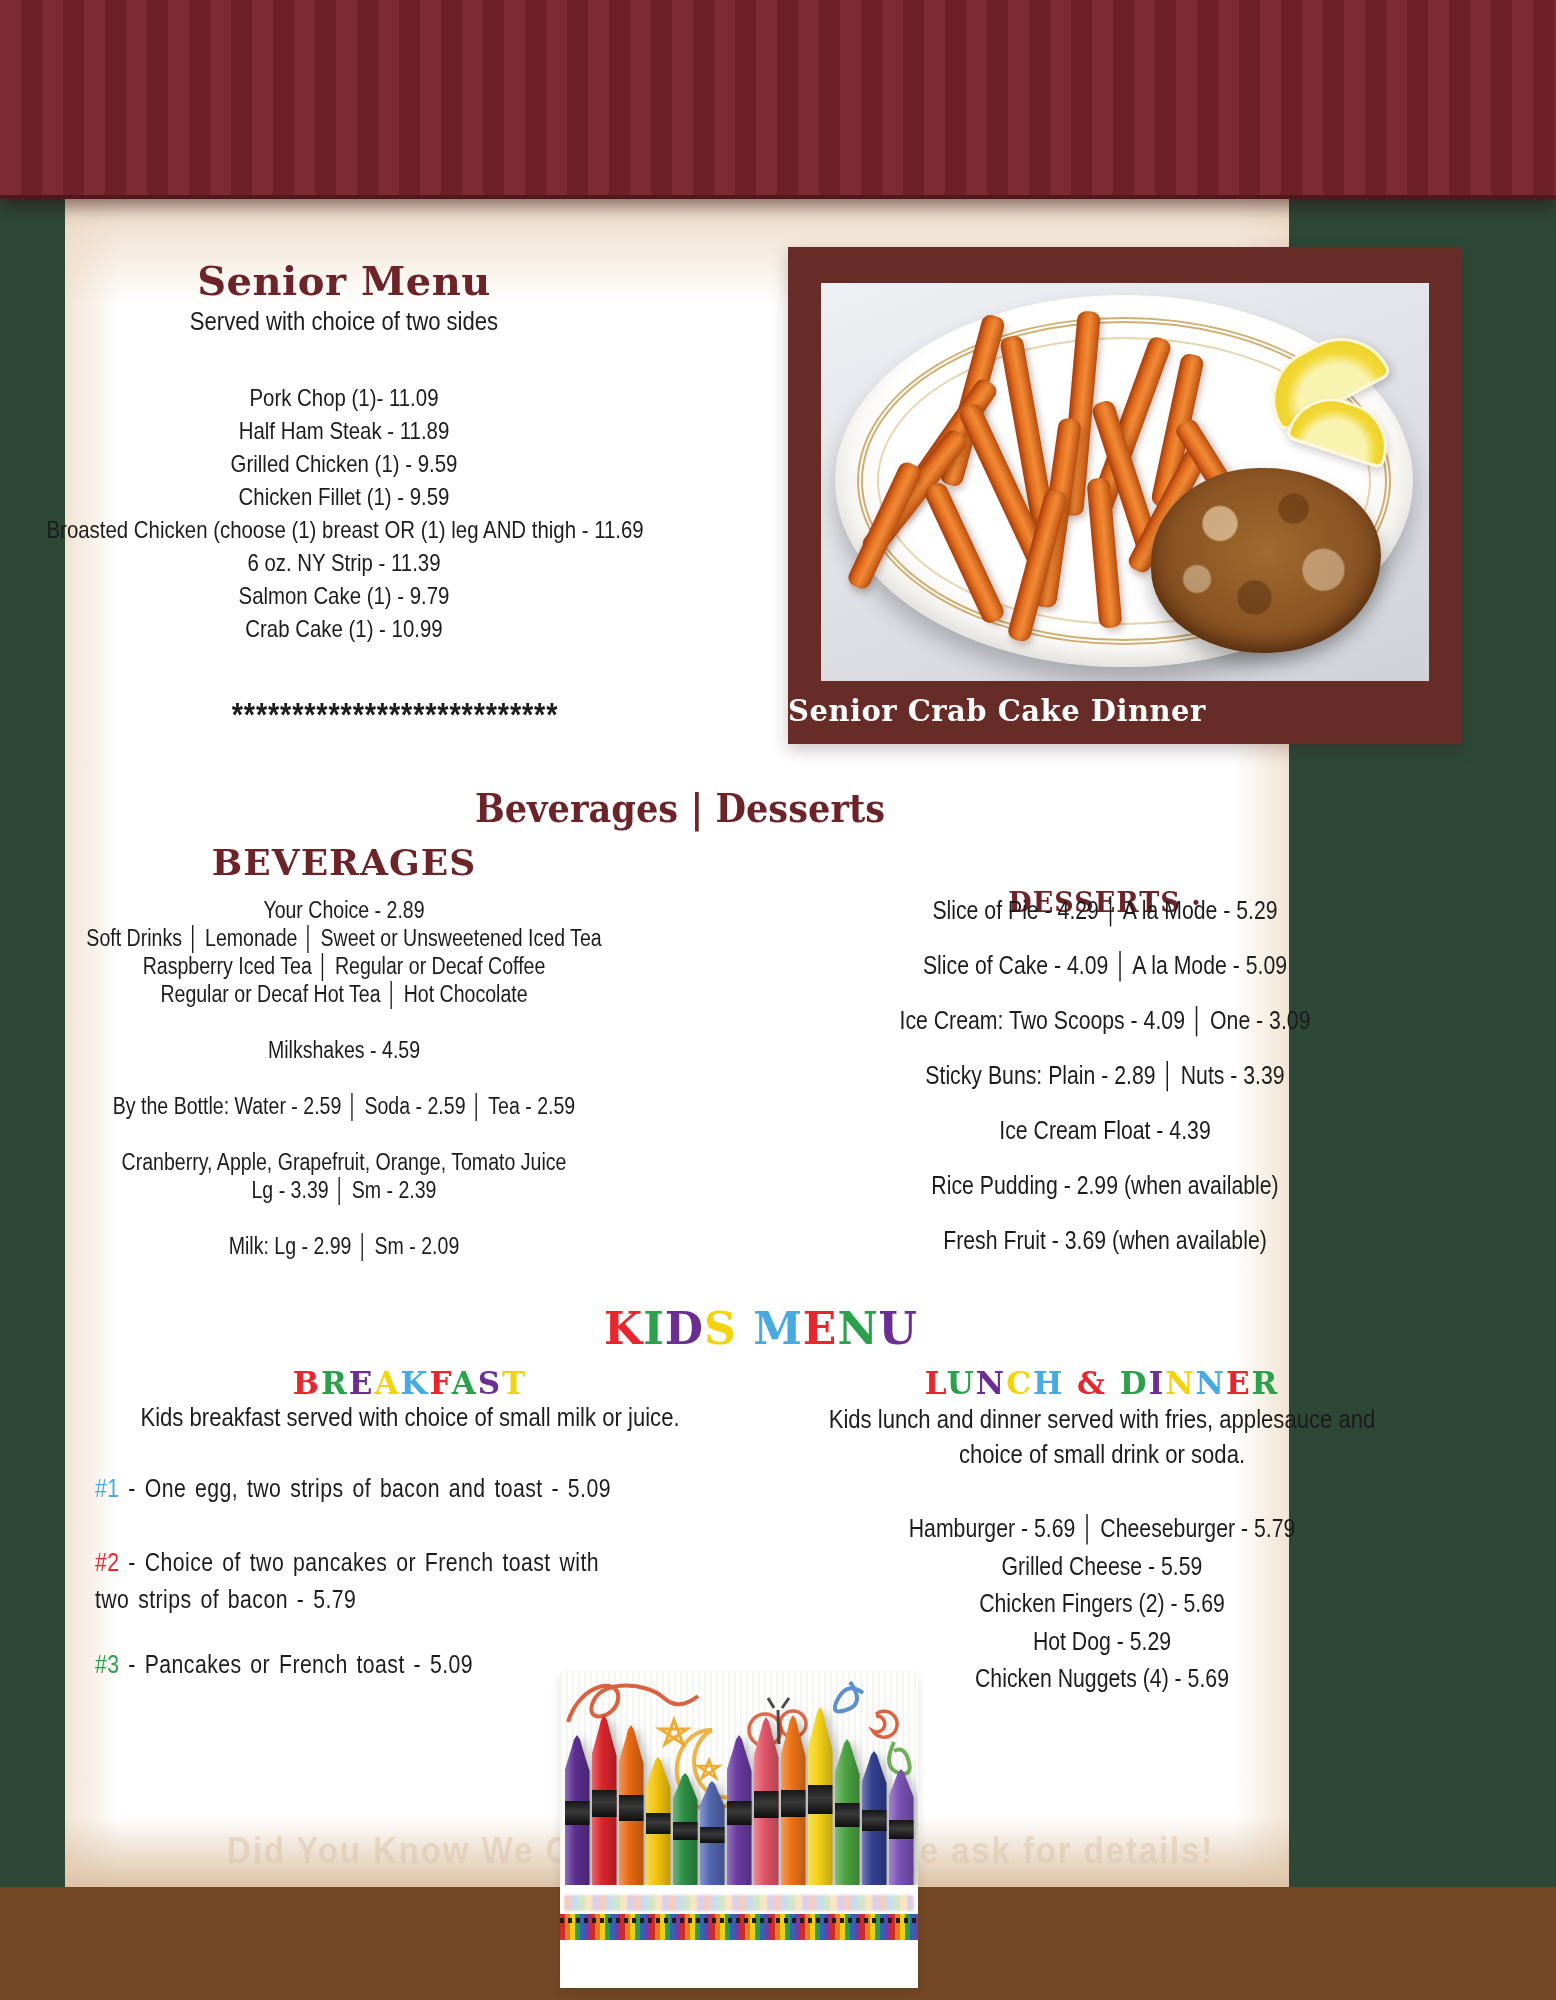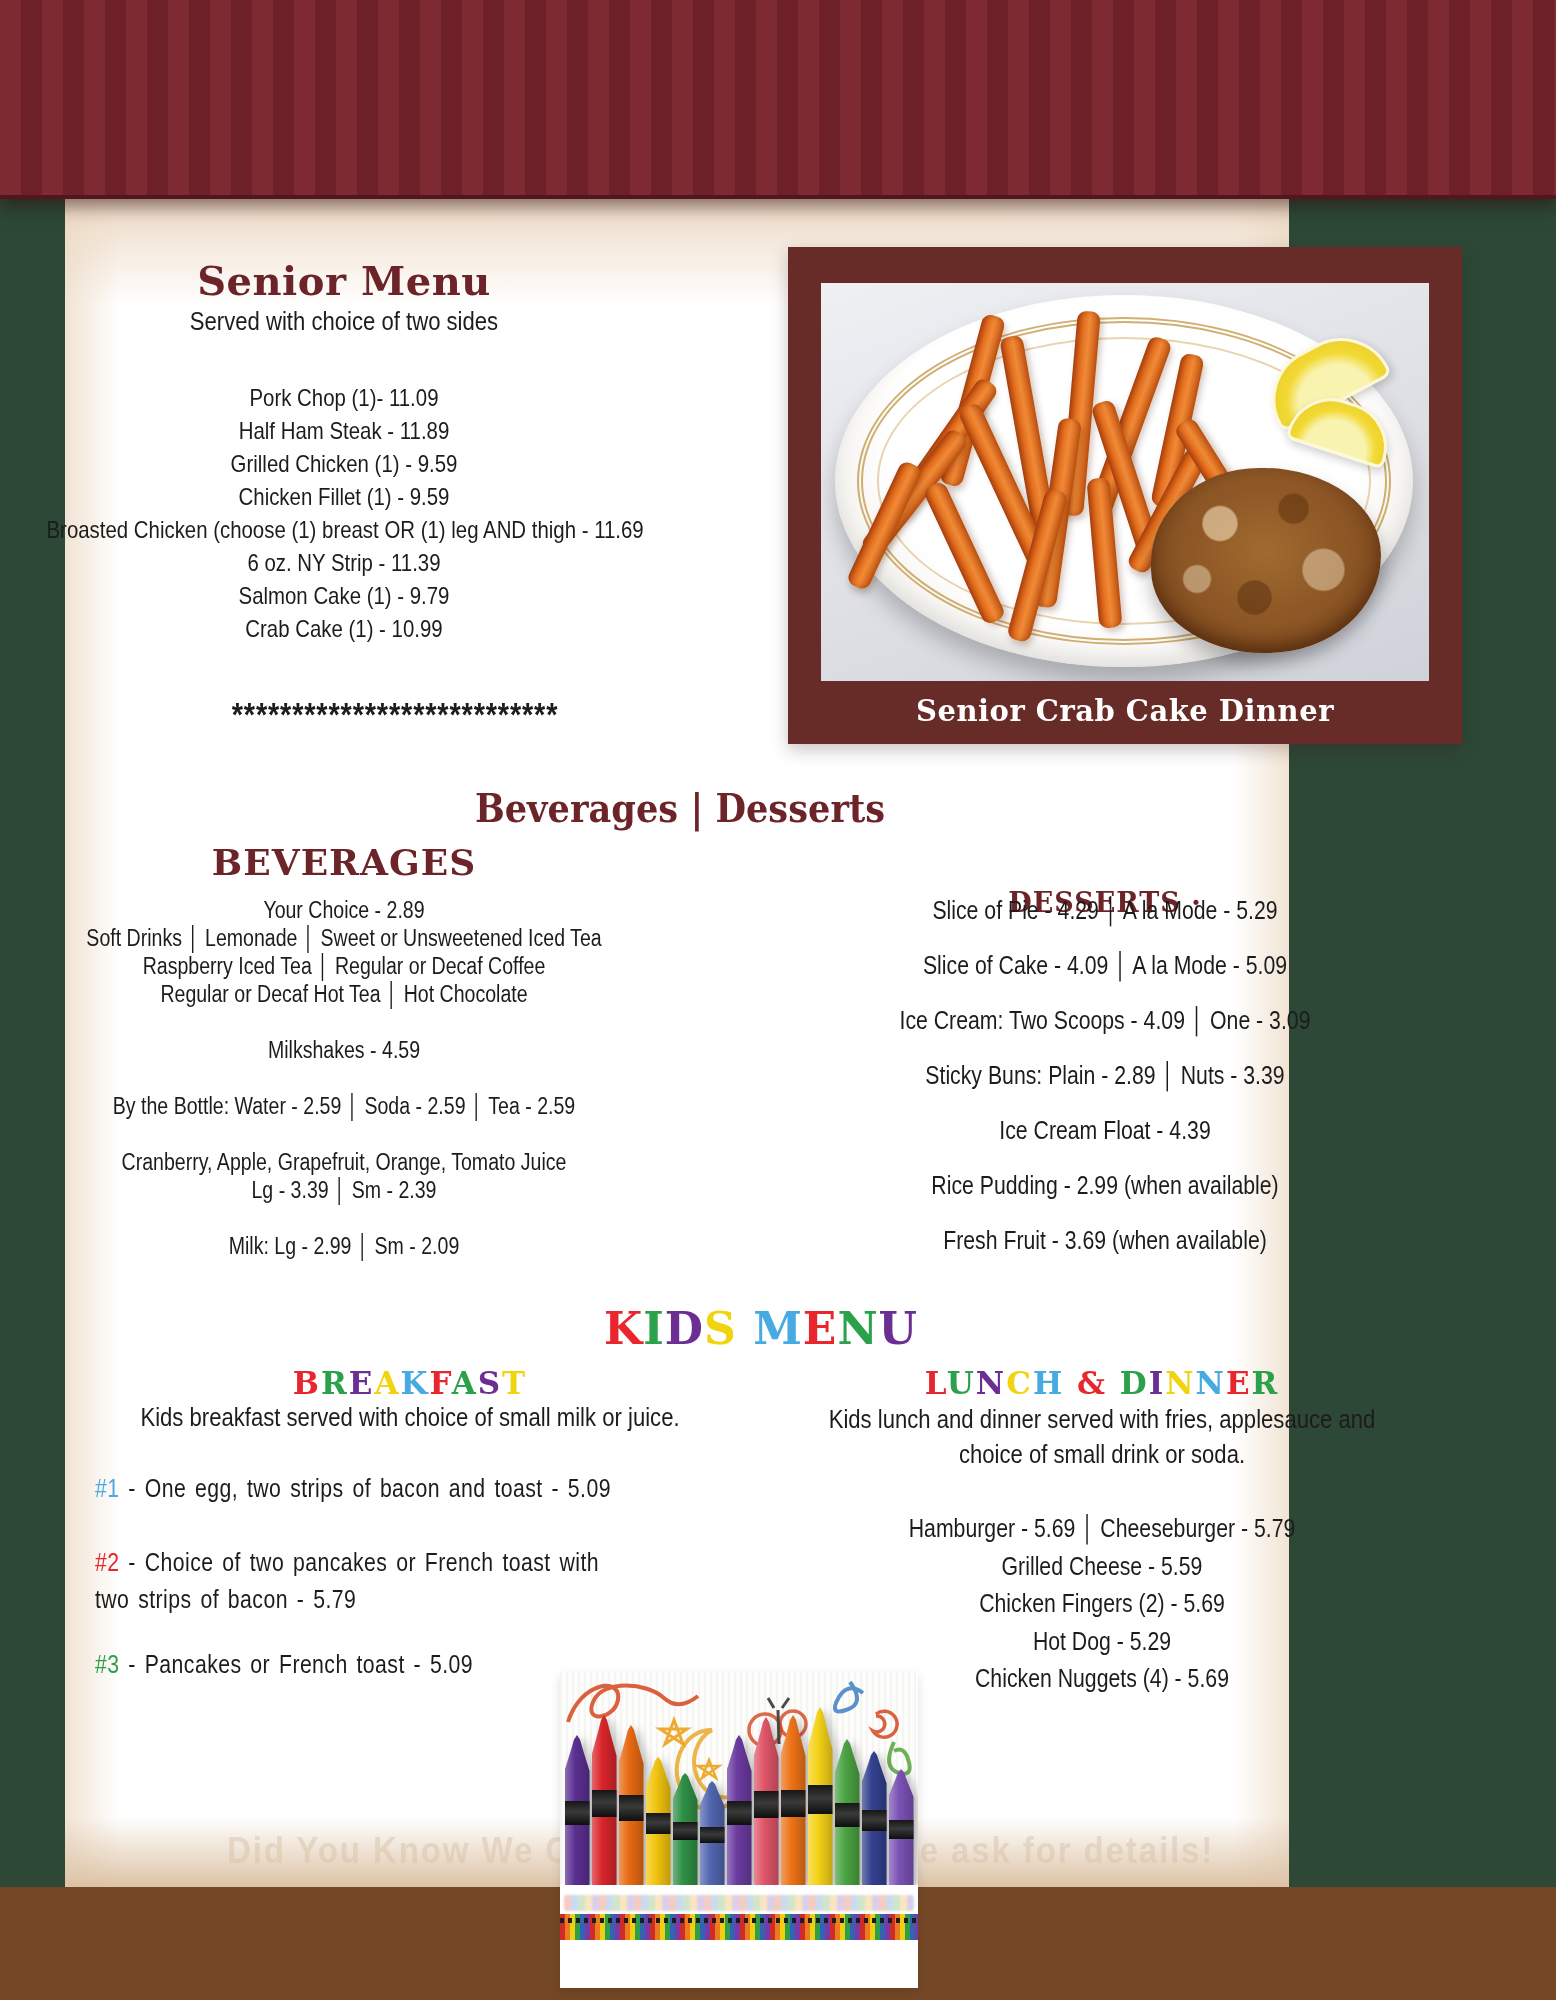--- a/index.html
+++ b/index.html
@@ -47,21 +47,21 @@
          radial-gradient(circle at 75% 55%,rgba(255,240,210,.42) 0 10%,transparent 11%),
          radial-gradient(circle at 45% 70%,rgba(80,40,10,.45) 0 9%,transparent 10%),
          radial-gradient(circle at 20% 60%,rgba(255,245,215,.4) 0 6%,transparent 7%),
          radial-gradient(ellipse at 50% 45%,#a06a30 0%,#8a5424 55%,#6e3d16 85%,#5c300f 100%);
        box-shadow:0 10px 18px rgba(0,0,0,.28), inset 0 -8px 14px rgba(60,25,5,.5);}
   .lemon{position:absolute;border:3px solid #fdf8d8;
          background:radial-gradient(ellipse at 50% 100%,#f9f3b0 0 45%,#f2d935 60%,#e9c41d);
          box-shadow:2px 4px 8px rgba(0,0,0,.18);}
   .lemon1{left:440px;top:62px;width:118px;height:56px;border-radius:60px 60px 10px 10px;transform:rotate(-28deg);}
   .lemon2{left:470px;top:118px;width:96px;height:48px;border-radius:50px 50px 9px 9px;transform:rotate(18deg);}
-  .caption{position:absolute;left:0;bottom:16px;width:100%;text-align:center;color:#fff;font-size:29px;letter-spacing:.5px;}
+  .caption{position:absolute;left:0;bottom:16px;width:100%;text-align:left;color:#fff;font-size:29px;letter-spacing:.5px;}
   
   .bd-heading{position:absolute;left:265px;top:589px;width:700px;font-size:40px;transform:scaleX(.88);transform-origin:top center;}
   .bev-head{position:absolute;left:79px;top:646px;width:400px;font-size:36px;letter-spacing:1px;}
   .des-head{position:absolute;left:840px;top:646px;width:400px;font-size:27px;letter-spacing:1px;margin-top:46px;}
   .bev-lines{position:absolute;left:-71px;top:701px;width:700px;font-size:23px;line-height:28px;}
   .des-lines{position:absolute;left:690px;top:688px;width:700px;font-size:25px;line-height:55px;}
   .line{white-space:nowrap;}
   .gap{height:28px;}
   
   .kids-heading{position:absolute;left:396px;top:1108px;width:600px;font-size:44px;letter-spacing:1px;}

